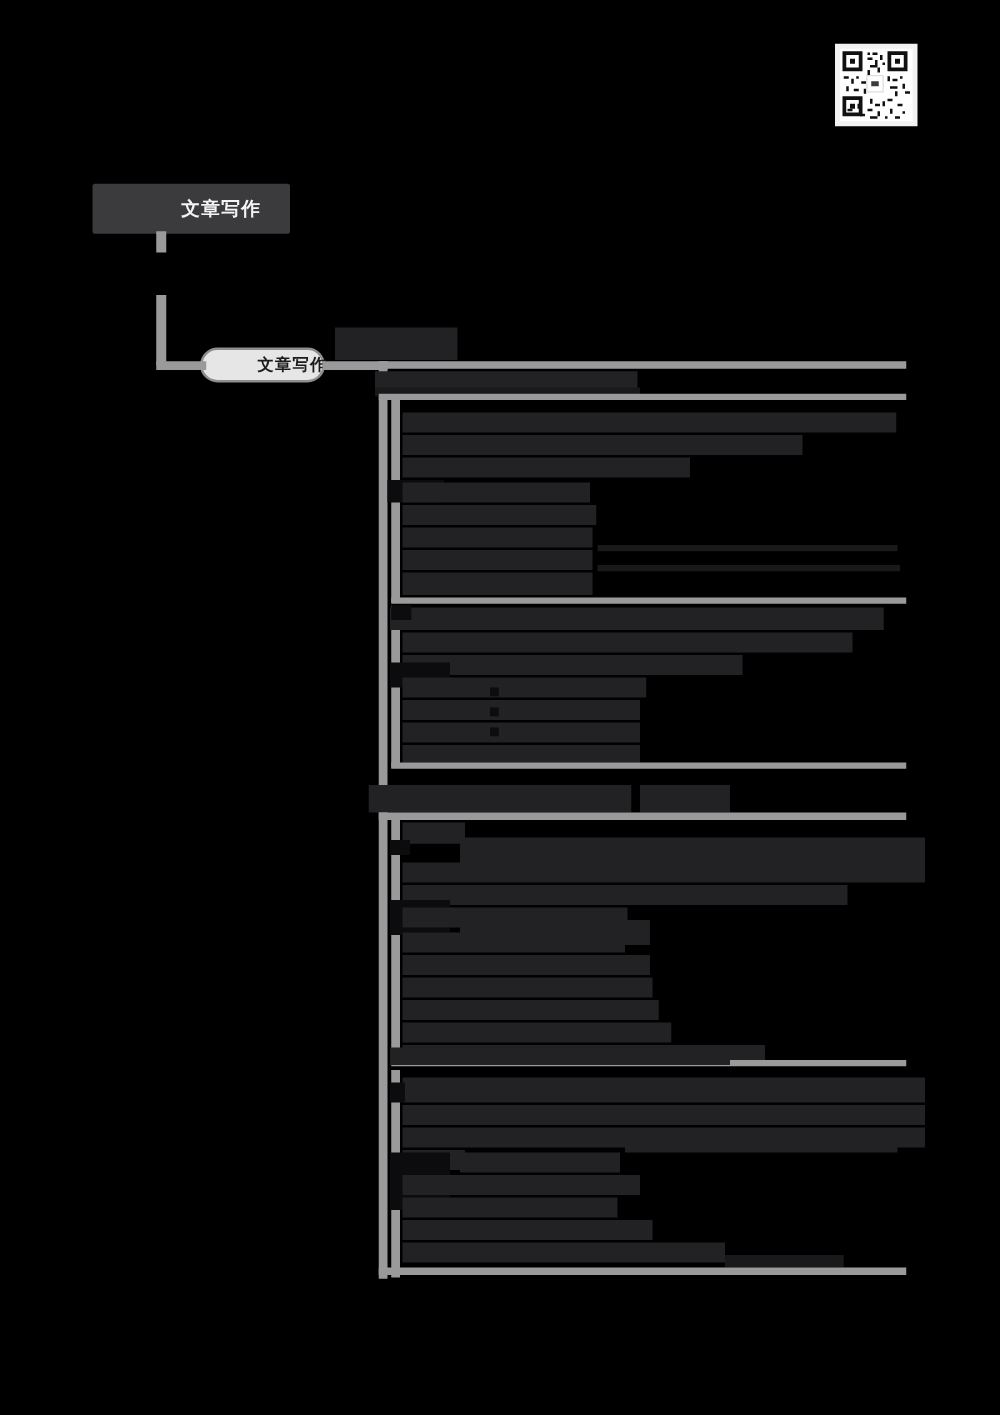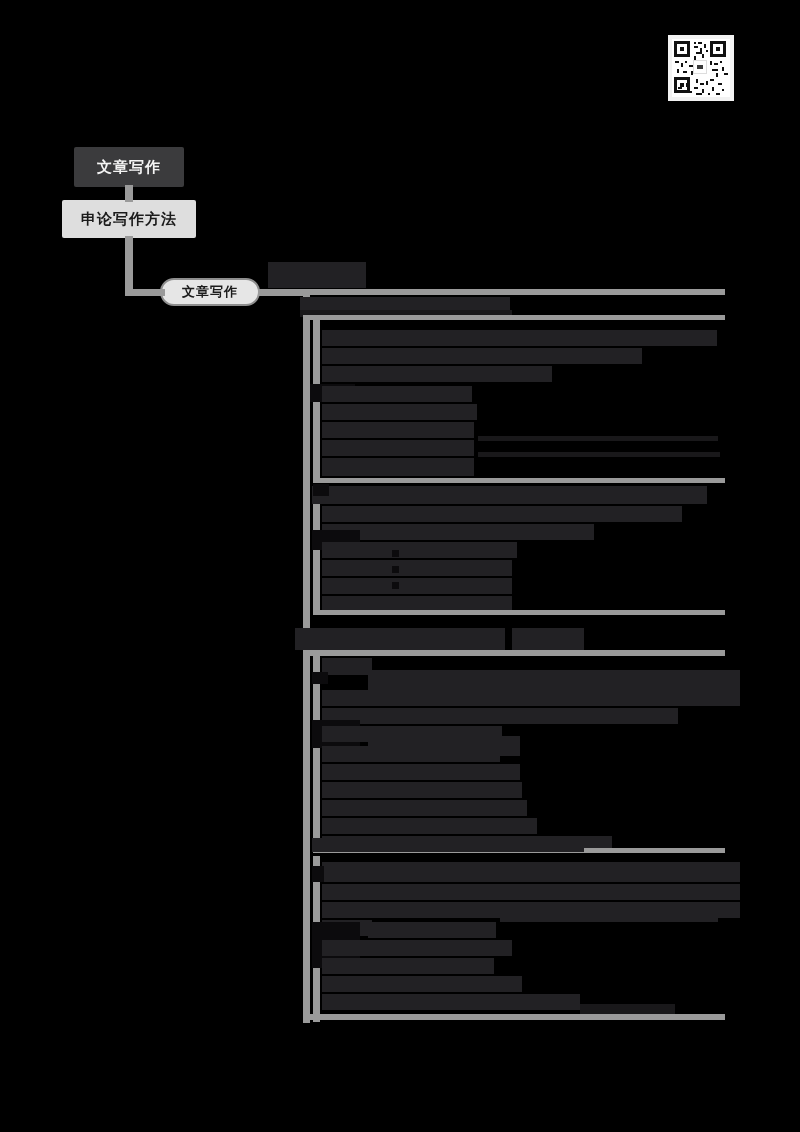--- a/index.html
+++ b/index.html
@@ -71,20 +71,21 @@
 
   
   .node {
     position: absolute;
     display: flex;
     align-items: center;
     justify-content: center;
     font-weight: bold;
     letter-spacing: 1px;
     white-space: nowrap;
+    padding-left: 48px;
   }
   .node-root {
     left: 74px; top: 147px;
     width: 110px; height: 40px;
     background: #3b3b3d;
     color: #f4f4f4;
     font-size: 15px;
     border-radius: 2px;
   }
   .node-level2 {
@@ -171,21 +172,20 @@
       <div class="qr-cell" style="left:44px;top:54px;width:4px;height:2px;"></div>
       <div class="qr-cell" style="left:14px;top:44px;width:2px;height:4px;"></div>
       <div class="qr-cell" style="left:6px;top:48px;width:4px;height:2px;"></div>
       <div class="qr-cell" style="left:16px;top:52px;width:4px;height:2px;"></div>
       <div class="qr-logo"></div>
     </div>
   </div>
 
   <div class="node node-root">文章写作</div>
 
-  <div class="node node-level2">申论写作方法</div>
 
   <div class="node node-level3">文章写作</div>
 
   <div class="conn" style="left:125px; top:185px; width:8px; height:17px;"></div>
 
   <div class="conn" style="left:125px; top:236px; width:8px; height:56px;"></div>
 
   <div class="conn" style="left:125px; top:289px; width:40px; height:7px;"></div>
 
   <div class="conn" style="left:258px; top:289px; width:52px; height:7px;"></div>

